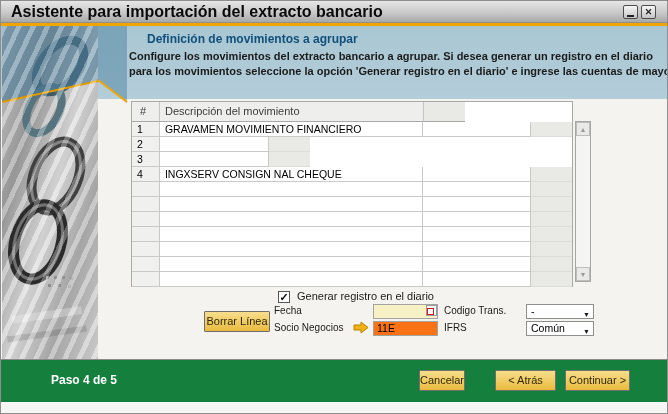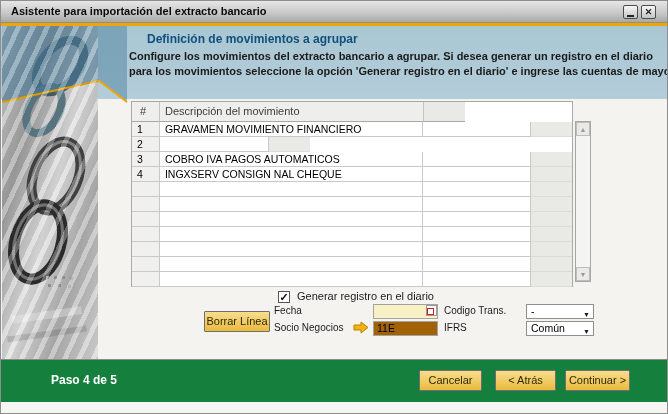--- a/index.html
+++ b/index.html
@@ -12,21 +12,21 @@
   }
 
   
   .titlebar {
     position:absolute; left:0; top:0; right:0; height:22px;
     background:linear-gradient(180deg,#e6e6e6 0%,#c9c9c9 55%,#a8a8a8 100%);
     border-bottom:1px solid #8f8f8f;
   }
   .titlebar .title {
     position:absolute; left:10px; top:0; line-height:21px;
-    font-size:11px; font-weight:bold; color:#0a0a0a; white-space:nowrap;
+    font-size:16px; font-weight:bold; color:#0a0a0a; white-space:nowrap;
   }
   .win-btn {
     position:absolute; top:4px; width:15px; height:14px;
     background:linear-gradient(180deg,#f7f7f7,#c4c4c4);
     border:1px solid #4c4c4c; border-radius:2px;
     display:flex; align-items:center; justify-content:center;
     font-size:9px; font-weight:bold; color:#222; cursor:default;
   }
   .win-btn.min { right:29px; }
   .win-btn.cls { right:11px; }
@@ -112,21 +112,21 @@
   
   .checkbox {
     position:absolute; left:277px; top:290px; width:12px; height:12px;
     background:#fff; border:1px solid #555;
     font-size:11px; line-height:10px; text-align:center; color:#111; font-weight:bold;
   }
   .cb-label { position:absolute; left:296px; top:289px; font-size:11px; color:#1b1b1b; }
 
   .flabel { position:absolute; font-size:10px; color:#1b1b1b; white-space:nowrap; }
   .finput {
-    position:absolute; width:65px; height:15px; background:#a16207;
+    position:absolute; width:65px; height:15px; background:#f97316;
     border:1px solid #a3a3a1; font-size:10.5px; line-height:13px; padding-left:3px; color:#000;
   }
   .finput.date { background:#f8f1c6; }
   .date-icon {
     position:absolute; right:1px; top:1px; width:11px; height:11px;
     background:#fdfdfd; border:1px solid #9a9a9a;
   }
   .date-icon::after {
     content:""; position:absolute; right:2px; top:2px; width:5px; height:5px;
     border:1px solid #cf2020; background:#fff;
@@ -148,21 +148,21 @@
   .btn-add { left:128px; top:310px; width:66px; }
   .btn-del { left:203px; top:310px; width:66px; }
 
   
   .footer {
     position:absolute; left:0; top:358px; right:0; height:43px; background:#15803d;
     border-top:1px solid #8a8a8a;
   }
   .step { position:absolute; left:50px; top:13px; font-size:12px; font-weight:bold; color:#fff; }
   .footer .gold-btn { top:10px; height:21px; }
-  .btn-cancel { left:418px; width:63px;text-align:center; }
+  .btn-cancel { left:418px; width:46px;text-align:center; }
   .btn-back   { left:494px; width:61px; }
   .btn-next   { left:564px; width:65px; }
   .bottom-strip { position:absolute; left:0; top:401px; right:0; height:12px; background:#f6f6f5; }
 </style>
 </head>
 <body>
 
 <div class="window">
 
   <div class="titlebar">
@@ -230,21 +230,20 @@
           <div class="cell c-acct"></div>
           <div class="cell c-fill"></div>
         </div>
         <div class="grid-row">
           <div class="cell c-num">2</div>
           <div class="cell c-acct"></div>
           <div class="cell c-fill"></div>
         </div>
         <div class="grid-row">
           <div class="cell c-num">3</div>
-          <div class="cell c-desc">COBRO IVA PAGOS AUTOMATICOS</div>
           <div class="cell c-acct"></div>
           <div class="cell c-fill"></div>
         </div>
         <div class="grid-row">
           <div class="cell c-num">4</div>
           <div class="cell c-desc">INGXSERV CONSIGN NAL CHEQUE</div>
           <div class="cell c-acct"></div>
           <div class="cell c-fill"></div>
         </div>
         <div class="grid-row">

